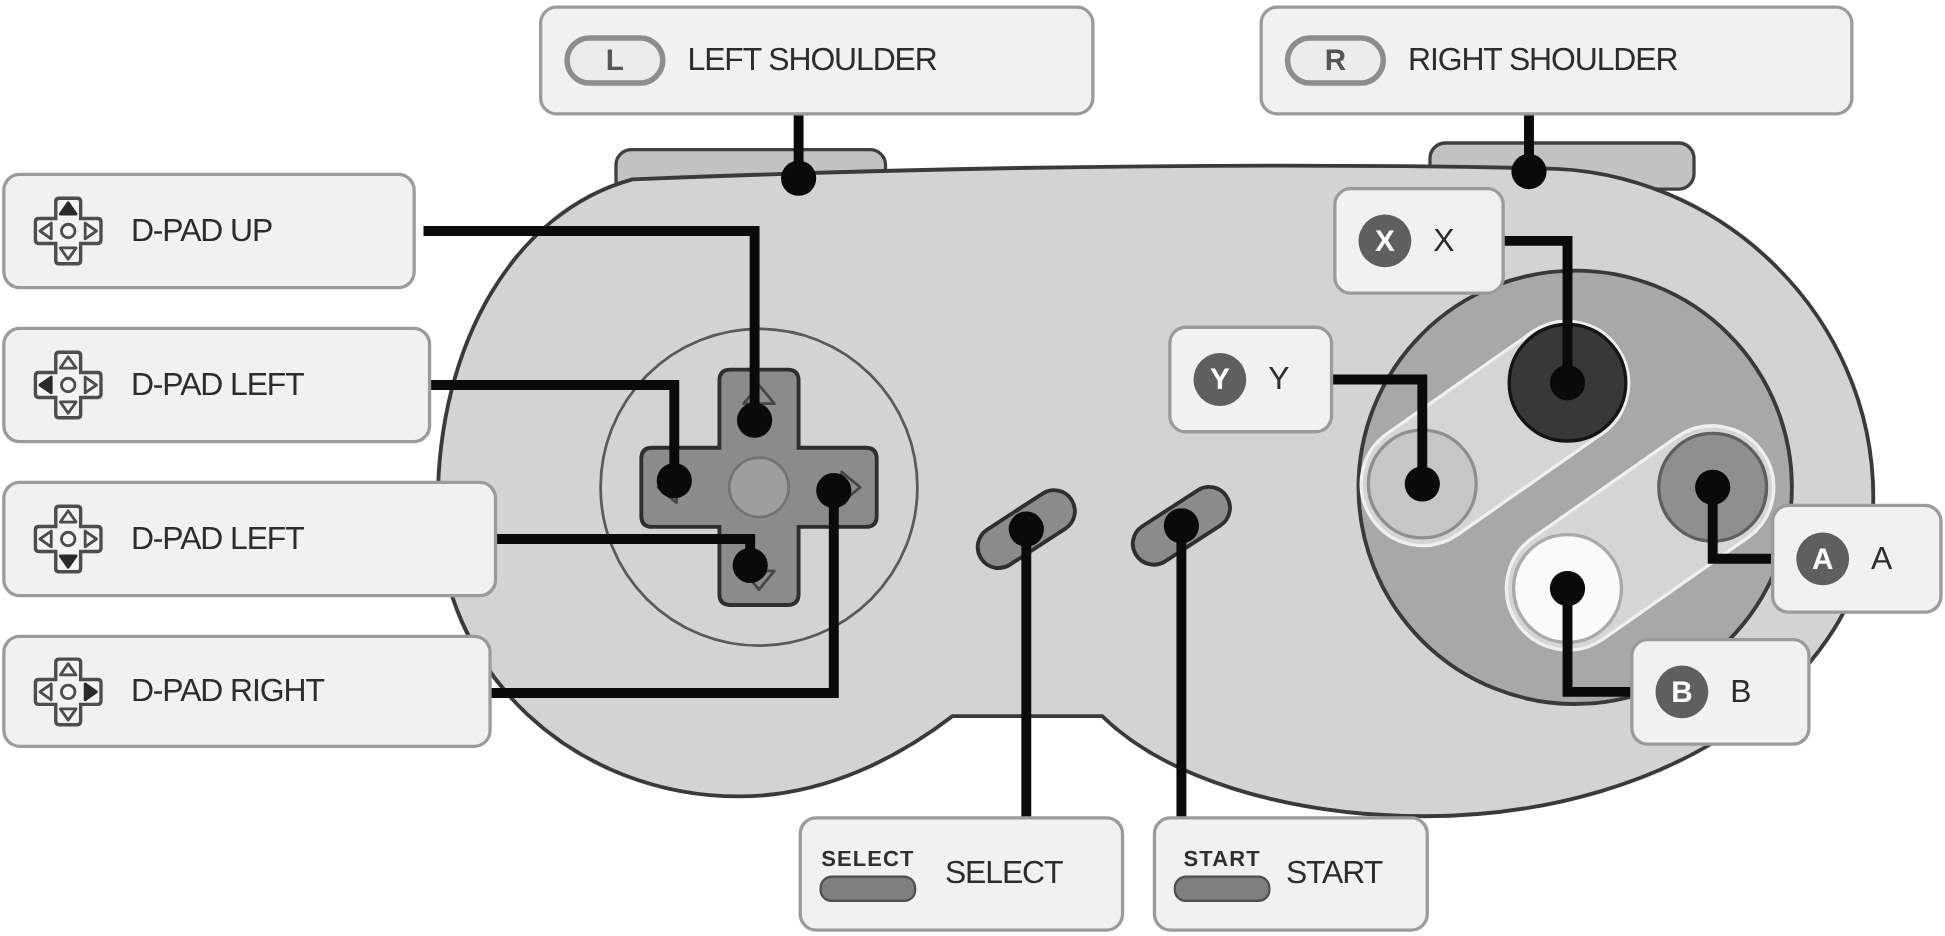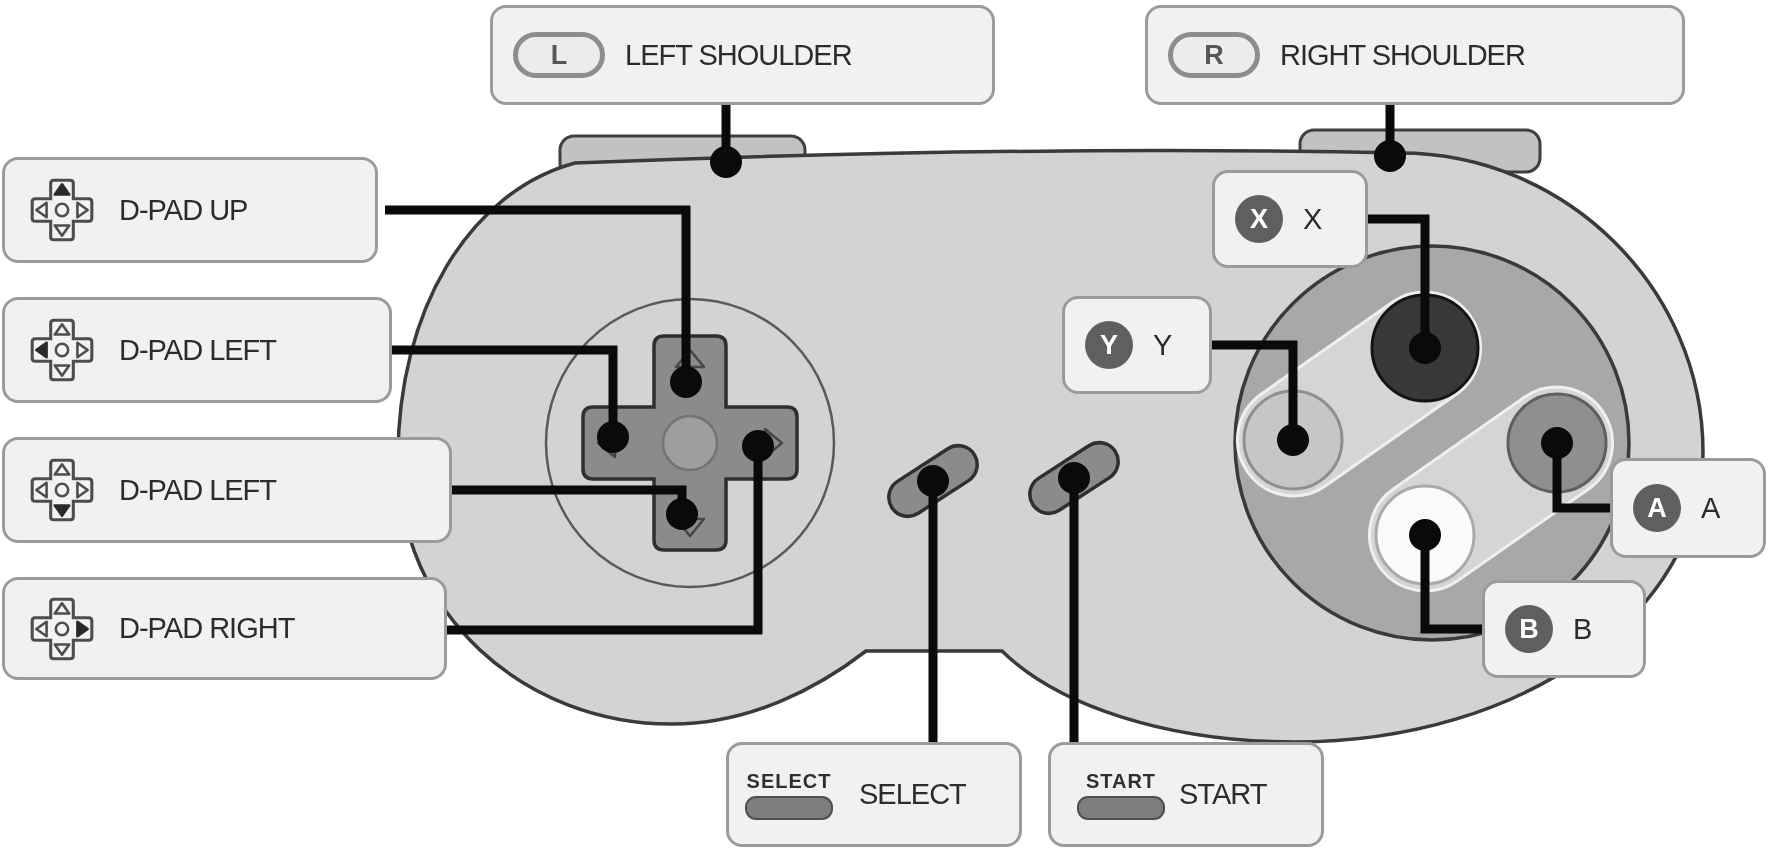--- a/index.html
+++ b/index.html
@@ -229,21 +229,21 @@
     <span class="callout-text">B</span>
   </div>
 
   <div class="callout" style="left:726px;top:742px;width:296px;height:105px;gap:26px;padding:0 16px">
     <span class="ss-ico">
       <span class="ss-word">SELECT</span>
       <span class="ss-pill"></span>
     </span>
     <span class="callout-text">SELECT</span>
   </div>
-  <div class="callout" style="left:1048px;top:742px;width:276px;height:105px;gap:14px;padding:0 26px">
+  <div class="callout" style="left:1048px;top:742px;width:251px;height:105px;gap:14px;padding:0 16px">
     <span class="ss-ico">
       <span class="ss-word">START</span>
       <span class="ss-pill"></span>
     </span>
     <span class="callout-text">START</span>
   </div>
 
 </div>
 
 </body></html>

